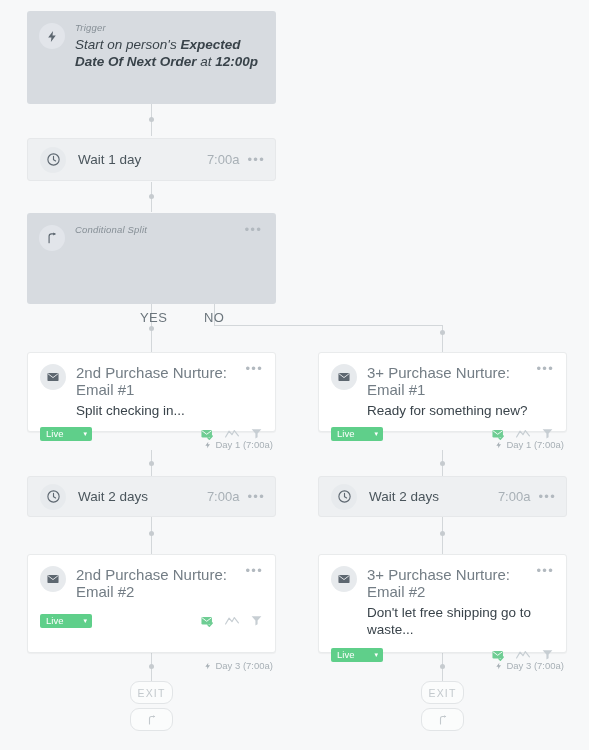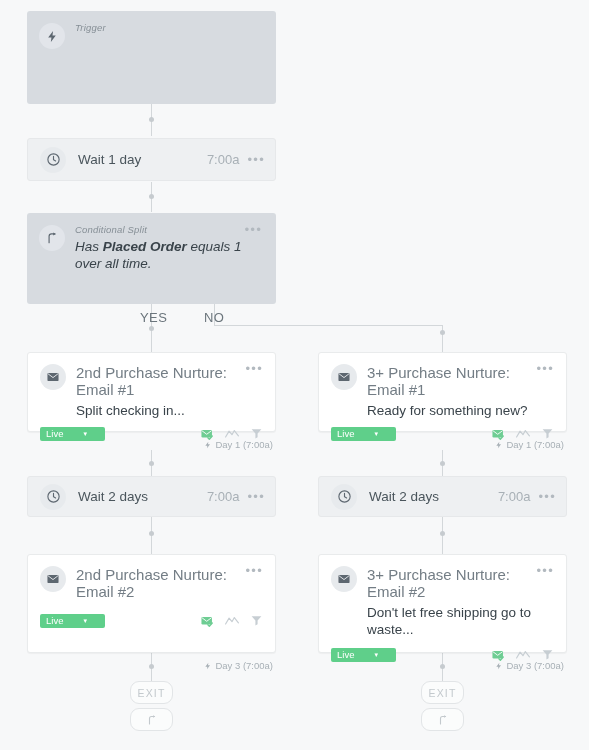--- a/index.html
+++ b/index.html
@@ -50,21 +50,21 @@
   .dots{font-size:13px;color:#b2b9bf;letter-spacing:1.3px;line-height:10px;cursor:pointer;user-select:none;}
 
   
   .mail-top{padding:11px 12px 6px 12px;display:flex;}
   .mail-body{margin-left:10px;flex:1;min-width:0;}
   .mail-title{font-size:15px;color:#737d85;margin:0 0 3px 0;line-height:1.15;}
   .mail-subject{font-size:13.5px;line-height:17px;color:#39434a;margin:0;}
   .mail-foot{display:flex;align-items:center;padding:2px 12px 10px 12px;}
   .badge{
     background:#5fcf8a;color:#fff;font-size:9.5px;border-radius:2px;
-    padding:2px 18px 3px 6px;display:inline-flex;align-items:center;gap:20px;
+    padding:2px 5px 3px 6px;display:inline-flex;align-items:center;gap:20px;
     line-height:1;cursor:pointer;
   }
   .badge .caret{font-size:7px;line-height:1;}
   .foot-icons{margin-left:auto;display:flex;align-items:center;gap:11px;}
   .foot-icons svg{display:block;}
   .daytag{
     position:absolute;right:0;font-size:9.5px;color:#a8b0b6;
     display:flex;align-items:center;gap:3px;white-space:nowrap;
   }
   .daytag svg{display:block;}
@@ -116,20 +116,21 @@
 
   <div class="node card-grey" style="left:27px;top:11px;width:249px;height:93px;">
     <div class="blk row">
       <div class="avatar on-grey">
         <svg width="13" height="13" viewBox="0 0 24 24">
             <path d="M13 2 4 14h6l-1 8 9-12h-6l1-8z" fill="#5d6770"></path>
           </svg>
       </div>
       <div class="body">
         <p class="kicker">Trigger</p>
+        <p class="headline"><span>Start on person's </span><b>Expected Date Of Next Order</b><span> at </span><b>12:00p</b></p>
       </div>
     </div>
   </div>
 
   <div class="node card-wait" style="left:27px;top:138px;width:249px;height:43px;">
     <div class="wait-inner">
       <div class="avatar">
         <svg width="15" height="15" viewBox="0 0 24 24">
           <circle cx="12" cy="12" r="9" fill="none" stroke="#5d6770" stroke-width="1.8"></circle>
           <path d="M12 7v5.3l3.4 2" fill="none" stroke="#5d6770" stroke-width="1.8" stroke-linecap="round"></path>
@@ -147,21 +148,20 @@
         <svg width="14" height="14" viewBox="0 0 24 24">
           <path d="M7 20V9a4 4 0 0 1 4-4h6" fill="none" stroke="#5d6770" stroke-width="2" stroke-linecap="round"></path>
           <path d="M14 2.5 18.5 5 14 7.5z" fill="#5d6770"></path>
         </svg>
       </div>
       <div class="body">
         <div style="display:flex;align-items:flex-start;">
           <p class="kicker" style="flex:1;">Conditional Split</p>
           <span class="dots">•••</span>
         </div>
-        <p class="headline"><span>Has </span><b>Placed Order</b><span> equals 1 over all time.</span></p>
       </div>
     </div>
   </div>
 
   <div class="branch-label" style="left:140px;top:310px;">YES</div>
   <div class="branch-label" style="left:204px;top:310px;">NO</div>
 
   <div class="node card-white" style="left:27px;top:352px;width:249px;height:80px;">
     <div class="mail-top">
       <div class="avatar">

